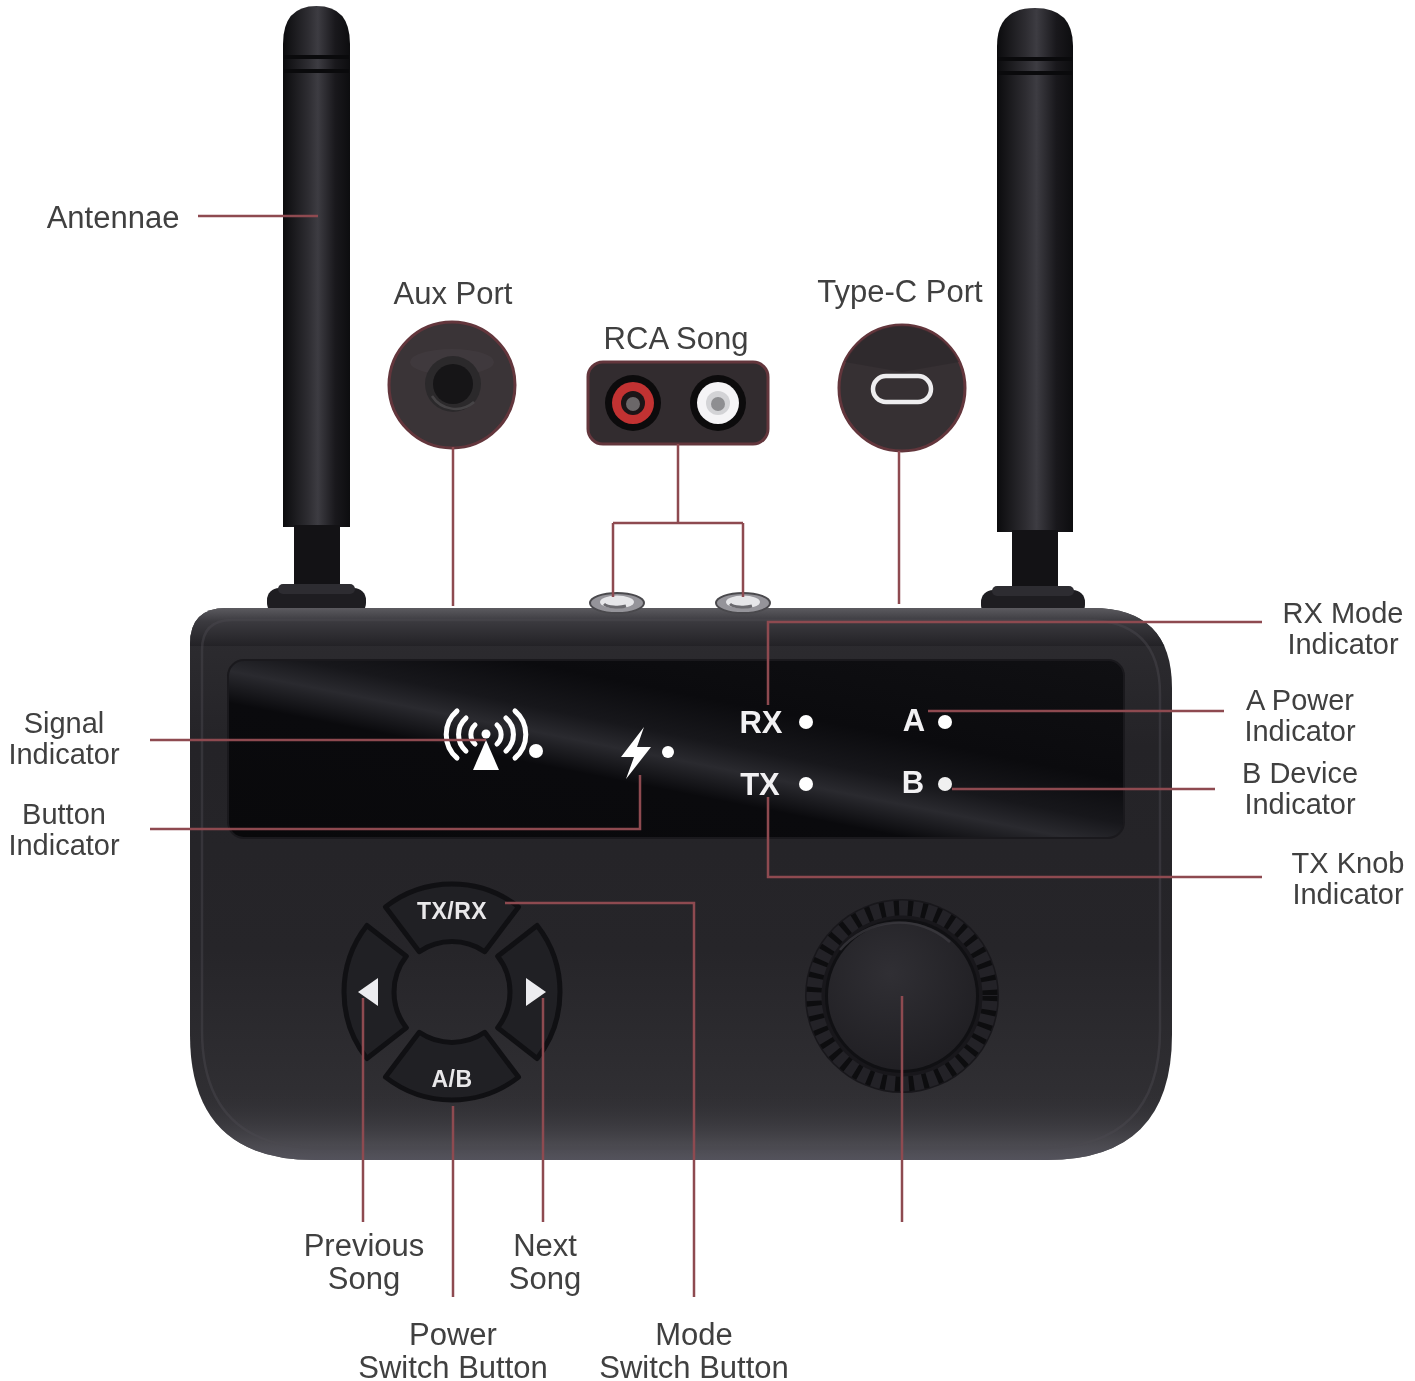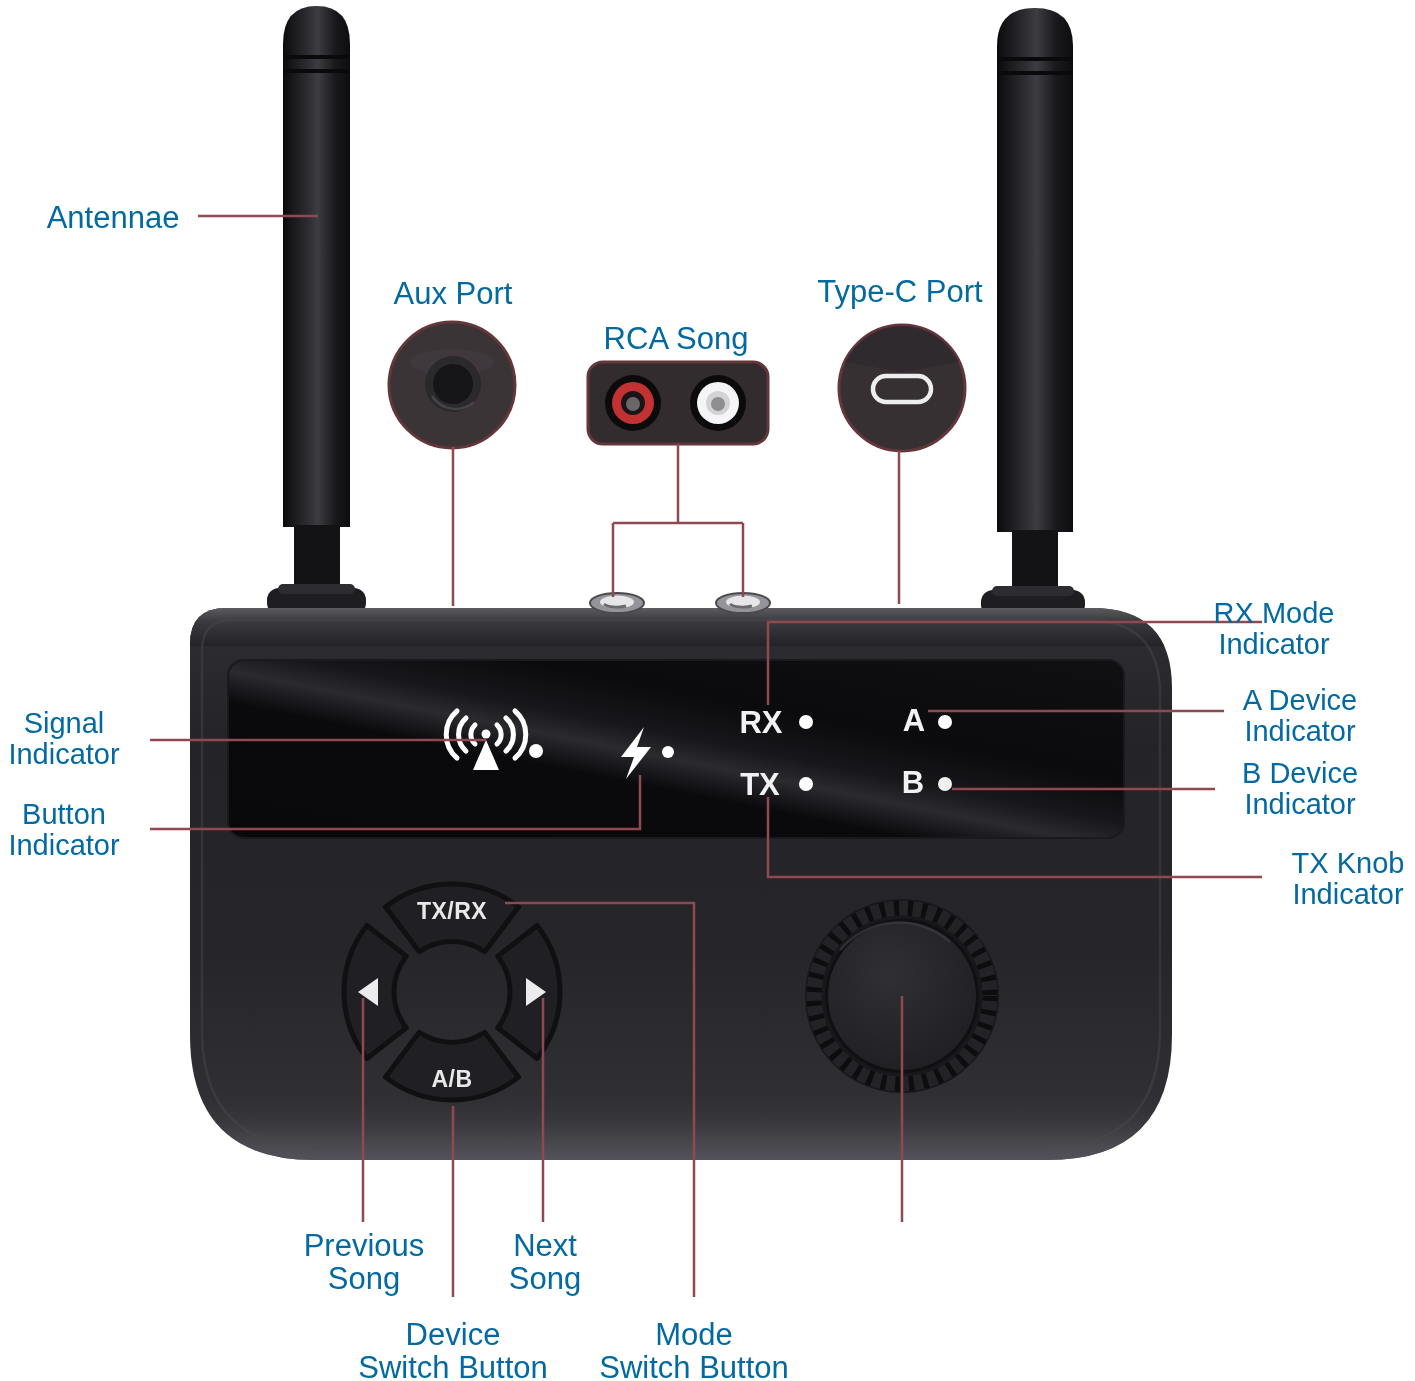--- a/index.html
+++ b/index.html
@@ -2,21 +2,21 @@
 <html><head>
 <meta charset="utf-8">
 <style>
   html,body{margin:0;padding:0;background:#ffffff;}
   .stage{
     position:relative;width:1415px;height:1381px;background:#ffffff;
     font-family:"Liberation Sans",sans-serif;overflow:hidden;
   }
   .stage svg{position:absolute;left:0;top:0;}
   .callout{
-    position:absolute;color:#0369a1;text-align:center;
+    position:absolute;color:#404040;text-align:center;
     line-height:1.07;transform:translateX(-50%);white-space:nowrap;
   }
   .fs-lg{font-size:31px;}
   .fs-md{font-size:29px;}
   .ind-label{font:bold 31px "Liberation Sans",sans-serif;fill:#f2f1f3;}
   .btn-label{font:bold 23px "Liberation Sans",sans-serif;fill:#e9e8ea;letter-spacing:.5px;}
 </style>
 </head>
 <body>
 
@@ -223,47 +223,47 @@
 
   <div class="callout fs-md" style="left:64px;top:708px;">
     <div>Signal</div>
     <div>Indicator</div>
   </div>
   <div class="callout fs-md" style="left:64px;top:799px;">
     <div>Button</div>
     <div>Indicator</div>
   </div>
 
-  <div class="callout fs-md" style="left:1274px;top:598px;">
+  <div class="callout fs-md" style="left:1343px;top:598px;">
     <div>RX Mode</div>
     <div>Indicator</div>
   </div>
   <div class="callout fs-md" style="left:1300px;top:685px;">
-    <div>A Device</div>
+    <div>A Power</div>
     <div>Indicator</div>
   </div>
   <div class="callout fs-md" style="left:1300px;top:758px;">
     <div>B Device</div>
     <div>Indicator</div>
   </div>
   <div class="callout fs-md" style="left:1348px;top:848px;">
     <div>TX Knob</div>
     <div>Indicator</div>
   </div>
 
   <div class="callout fs-lg" style="left:364px;top:1229px;">
     <div>Previous</div>
     <div>Song</div>
   </div>
   <div class="callout fs-lg" style="left:545px;top:1229px;">
     <div>Next</div>
     <div>Song</div>
   </div>
   <div class="callout fs-lg" style="left:453px;top:1318px;">
-    <div>Device</div>
+    <div>Power</div>
     <div>Switch Button</div>
   </div>
   <div class="callout fs-lg" style="left:694px;top:1318px;">
     <div>Mode</div>
     <div>Switch Button</div>
   </div>
 
 </div>
 
 </body></html>

